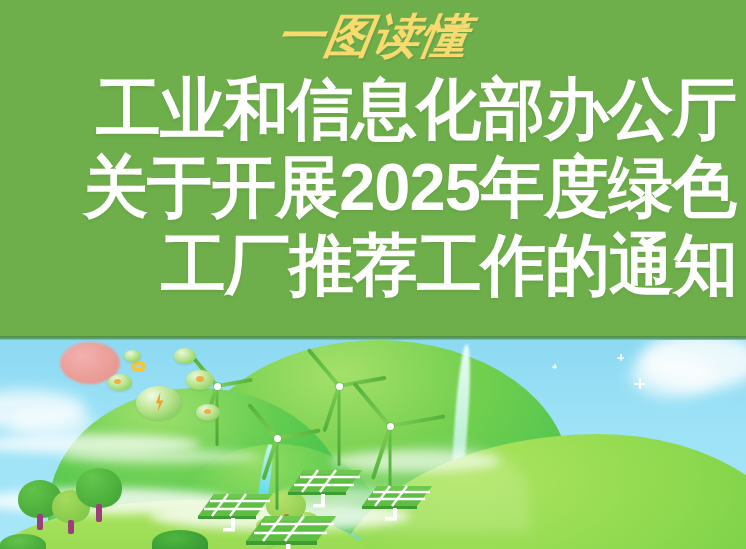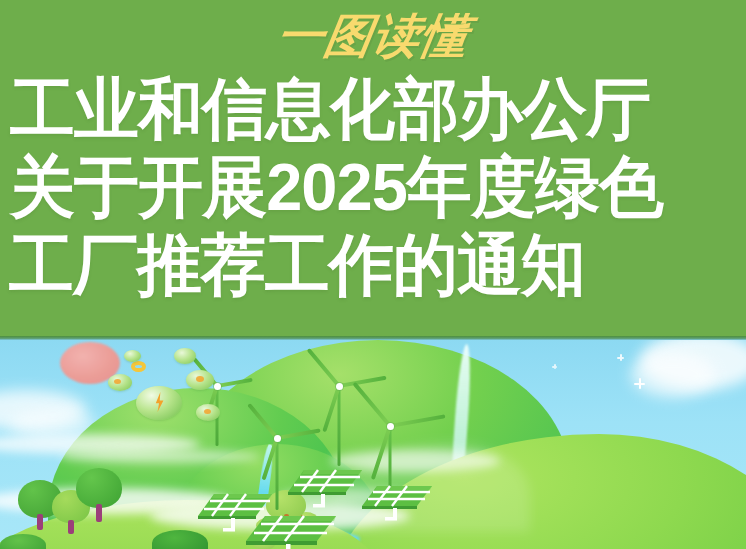--- a/index.html
+++ b/index.html
@@ -35,21 +35,21 @@
     font-weight:bold;font-style:italic;
     color:#F8DA6E;
     letter-spacing:1px;
     transform:skewX(-9deg);
     text-shadow:2px 2px 0 rgba(90,140,60,.28);
     white-space:nowrap;
   }
 
   #title-block{
     position:absolute;left:0;top:70px;width:746px;
-    display:flex;flex-direction:column;align-items:flex-start;
+    display:flex;flex-direction:column;align-items:flex-end;
   }
   .title-line{
     color:#ffffff;
     font-weight:bold;
     font-size:67px;
     line-height:78px;
     letter-spacing:-1px;
     white-space:nowrap;
     transform:scaleX(0.97);
     text-shadow:0 2px 3px rgba(70,115,45,.18);

